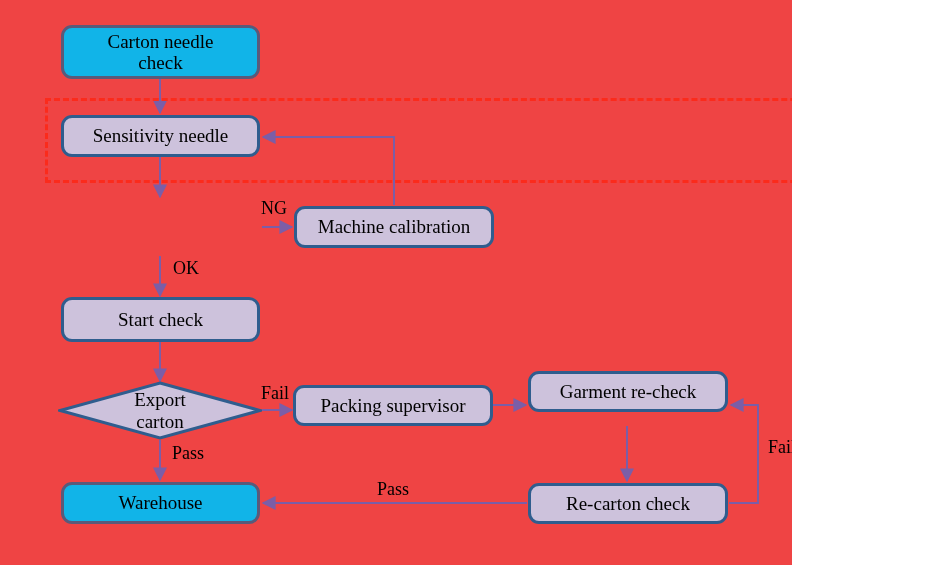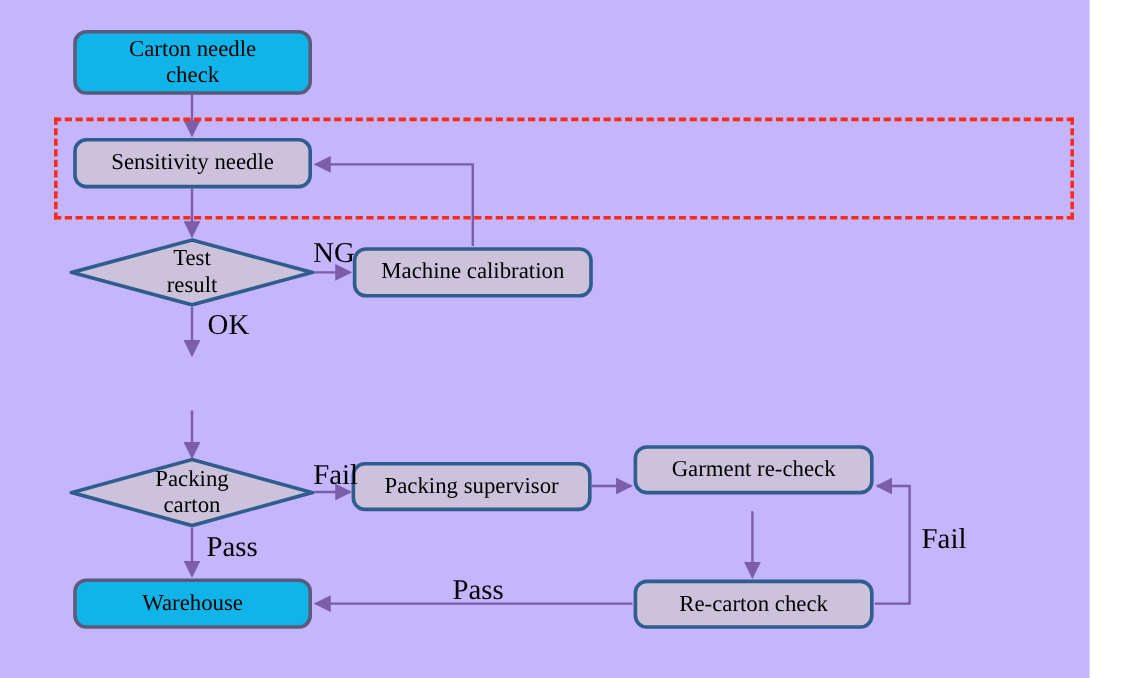--- a/index.html
+++ b/index.html
@@ -6,24 +6,25 @@
   html, body {
     margin: 0;
     padding: 0;
     background: #ffffff;
   }
   body {
     font-family: "Liberation Serif", "DejaVu Serif", serif;
   }
   #canvas {
     position: relative;
-    width: 908px;
+    width: 760px;
     height: 565px;
-    background: #c4b5fd;
+    background: #ef4444;
     overflow: hidden;
+    padding-left: 32px;
   }
   #edges {
     position: absolute;
     left: 0;
     top: 0;
     width: 942px;
     height: 565px;
     pointer-events: none;
   }
   .node {
@@ -68,21 +69,21 @@
     height: 100%;
     z-index: 1;
   }
   .decision .dia-label {
     position: relative;
     z-index: 2;
     line-height: 1.15;
   }
   .edge-label {
     position: absolute;
-    font-size: 24px;
+    font-size: 18px;
     color: #000000;
     white-space: nowrap;
     z-index: 4;
   }
   .dashed-region {
     position: absolute;
     box-sizing: border-box;
     border: 3px dashed #fb2b1c;
     background: transparent;
     z-index: 1;
@@ -132,38 +133,34 @@
   <div class="node terminal" style="left:61px; top:25px; width:199px; height:54px;">
     <span style="white-space:pre-line;">Carton needle
 check</span>
   </div>
 
   <div class="node process" style="left:61px; top:115px; width:199px; height:42px;">
     <span>Sensitivity needle</span>
   </div>
 
 
-  <div class="node decision" style="left:58px; top:198px; width:204px; height:58px;">
-    <svg class="dia-svg" viewBox="0 0 204 58" preserveAspectRatio="none" xmlns="http://www.w3.org/2000/svg">
-      <polygon points="102,2 202,29 102,56 2,29" fill="#cdc2dc" stroke="#2f5d8e" stroke-width="3"></polygon>
-    </svg>
-    <span class="dia-label" style="white-space:pre-line;">Test
-result</span>
-  </div>
 
   <div class="node process" style="left:294px; top:206px; width:200px; height:42px;">
     <span>Machine calibration</span>
   </div>
 
+  <div class="node process" style="left:61px; top:297px; width:199px; height:45px;">
+    <span>Start check</span>
+  </div>
 
   <div class="node decision" style="left:58px; top:381px; width:204px; height:59px;">
     <svg class="dia-svg" viewBox="0 0 204 59" preserveAspectRatio="none" xmlns="http://www.w3.org/2000/svg">
       <polygon points="102,2 202,29.5 102,57 2,29.5" fill="#cdc2dc" stroke="#2f5d8e" stroke-width="3"></polygon>
     </svg>
-    <span class="dia-label" style="white-space:pre-line;">Packing
+    <span class="dia-label" style="white-space:pre-line;">Export
 carton</span>
   </div>
 
   <div class="node process" style="left:293px; top:385px; width:200px; height:41px;justify-content:center;">
     <span>Packing supervisor</span>
   </div>
 
   <div class="node process" style="left:528px; top:371px; width:200px; height:41px;">
     <span>Garment re-check</span>
   </div>

